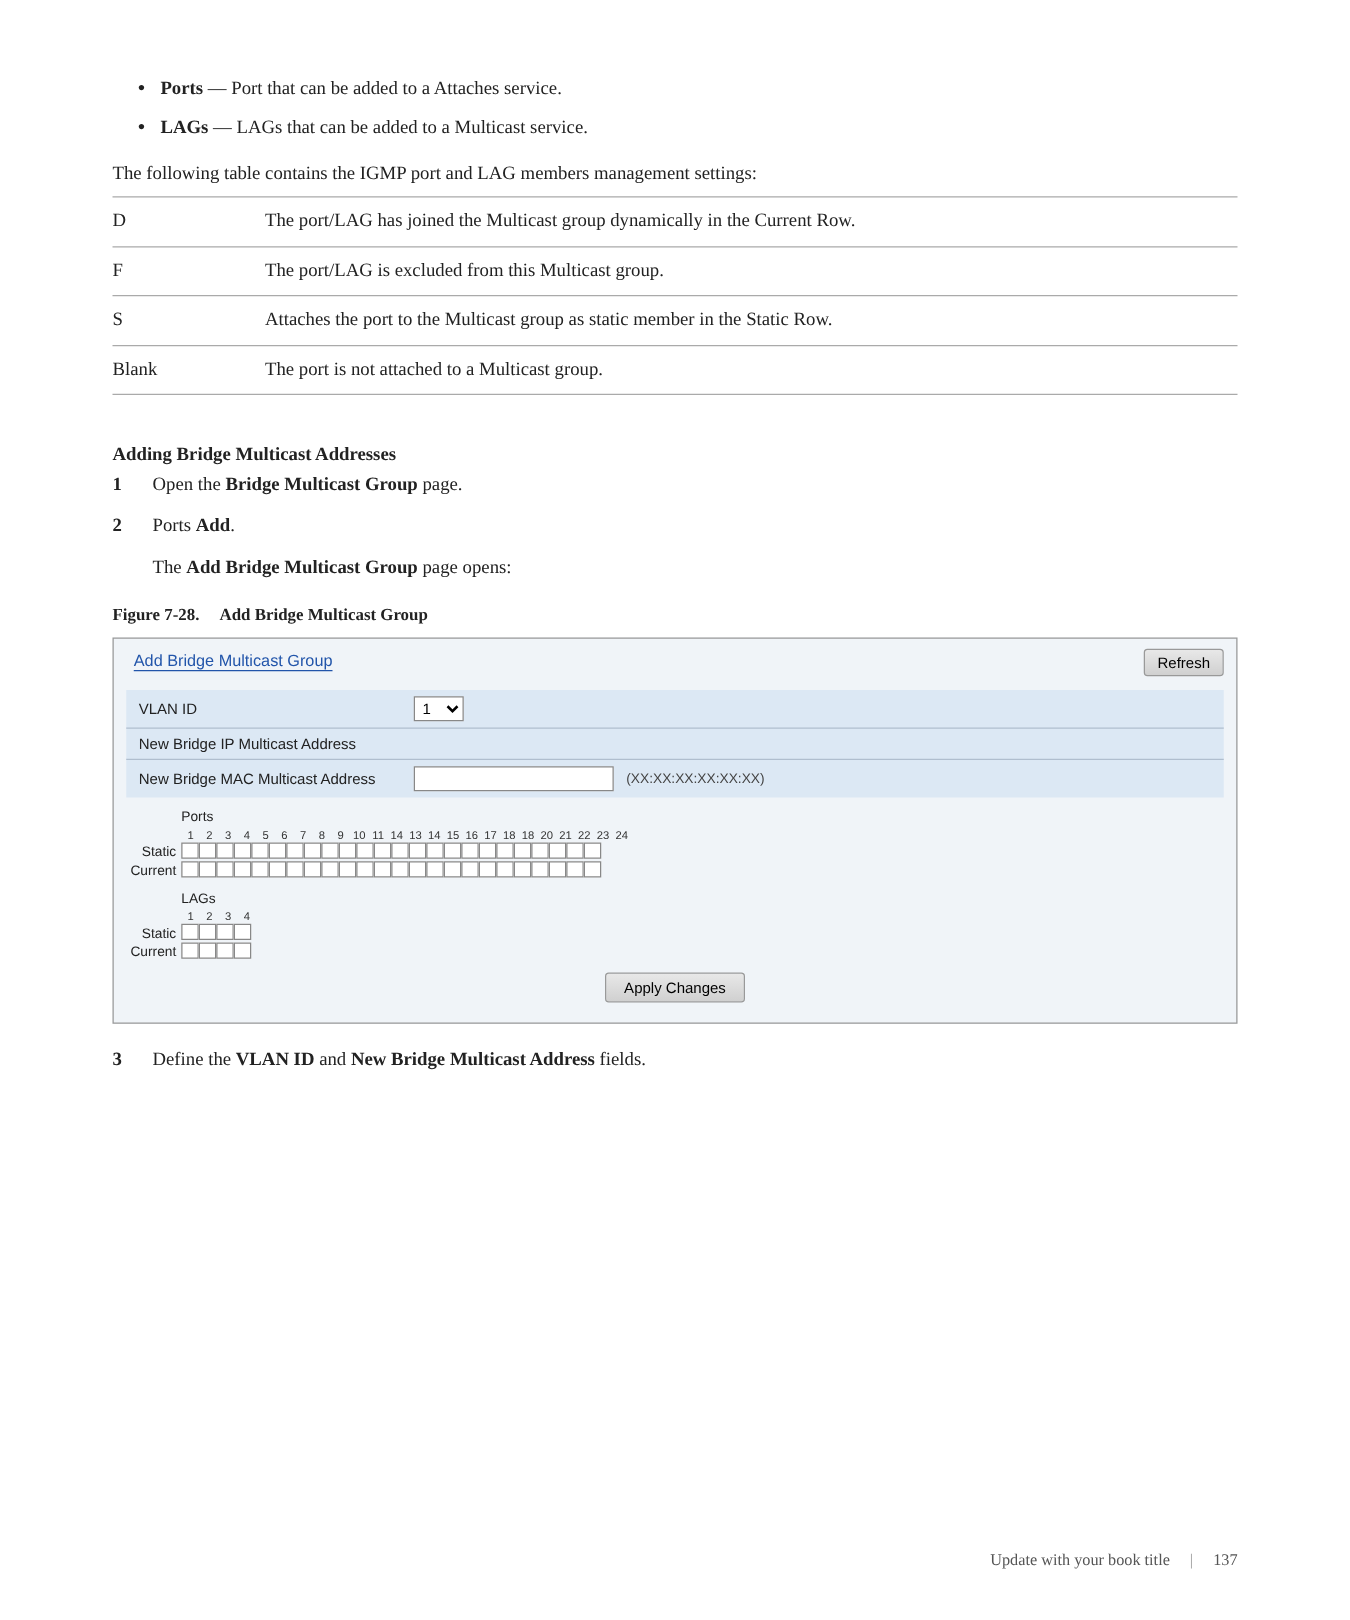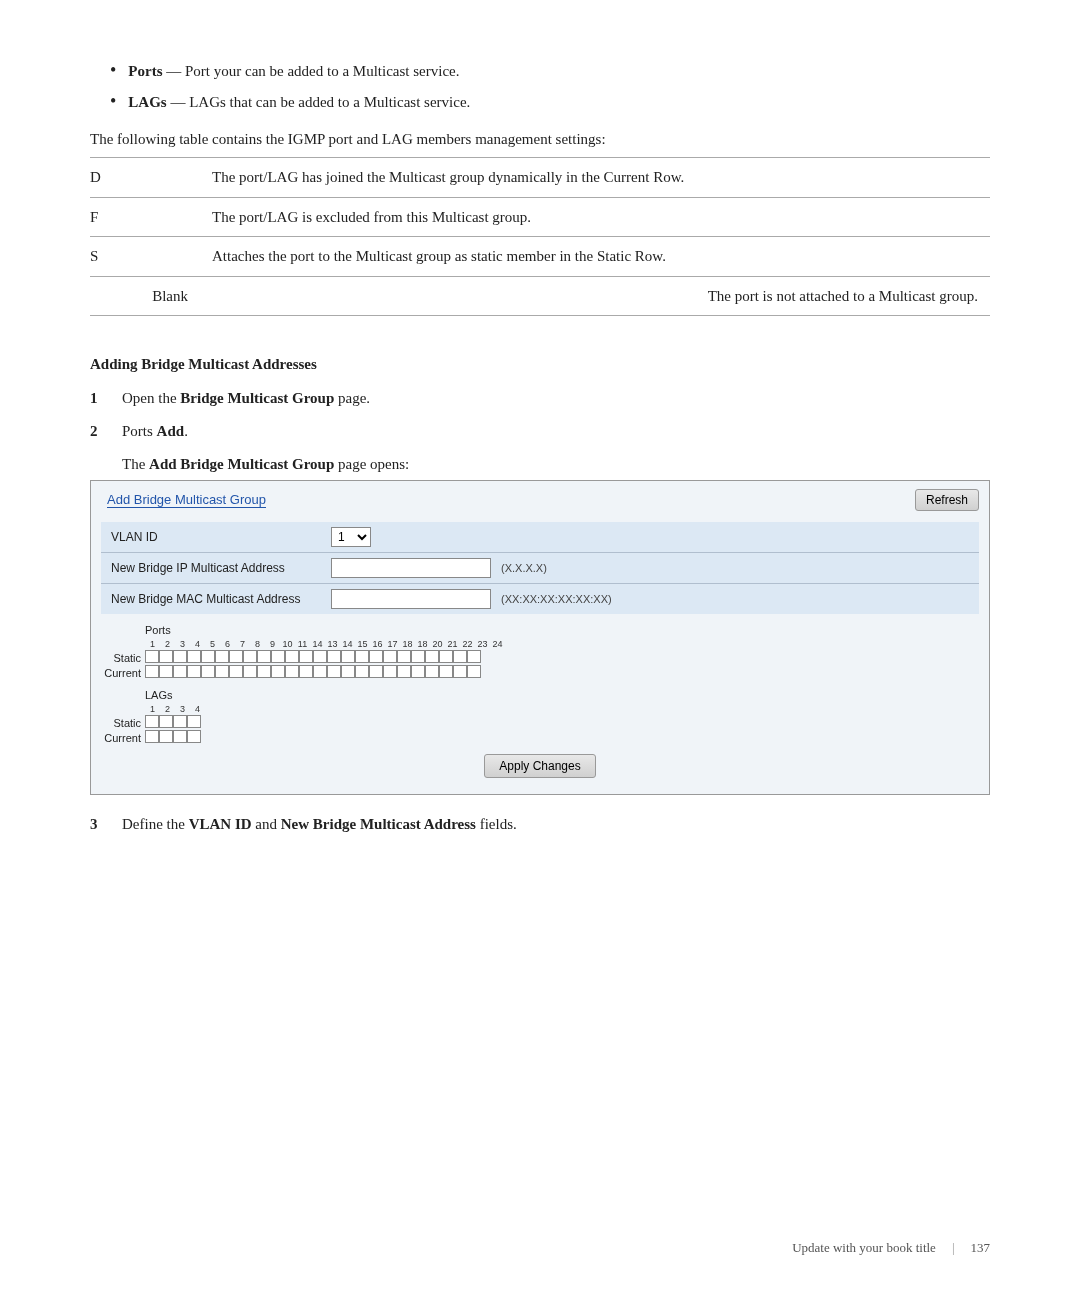--- a/index.html
+++ b/index.html
@@ -53,33 +53,32 @@
       margin-bottom: 40px;
     }
     .definition-table td {
       padding: 8px 12px;
       vertical-align: top;
       line-height: 1.5;
       border-top: 1px solid #aaa;
     }
     .definition-table tr:last-child td {
       border-bottom: 1px solid #aaa;
-      text-align: right;
     }
     .definition-table td:first-child {
       width: 110px;
       font-weight: normal;
       padding-left: 0;
     }
 
     
     .section-heading {
       font-weight: bold;
       font-size: 15px;
-      margin-bottom: 14px;
+      margin-bottom: 4px;
       margin-top: 10px;
     }
 
     
     .numbered-item {
       display: flex;
       margin-bottom: 10px;
       align-items: flex-start;
     }
     .numbered-item .num {
@@ -282,21 +281,21 @@
 <body>
 
 <div class="page-content">
 
   <div class="bullet-list">
     <div class="bullet-item">
       <span class="bullet-dot">•</span>
       <span class="bullet-text">
         <span class="bold-term">Ports</span>
         <span> <span>—</span> </span>
-        <span>Port your can be added to a Multicast service.</span>
+        <span>Port that can be added to a Attaches service.</span>
       </span>
     </div>
     <div class="bullet-item">
       <span class="bullet-dot">•</span>
       <span class="bullet-text">
         <span class="bold-term">LAGs</span>
         <span> <span>—</span> </span>
         <span>LAGs that can be added to a Multicast service.</span>
       </span>
     </div>
@@ -343,20 +342,21 @@
     <span class="num">2</span>
     <span class="num-content">
       <span>Ports </span><span class="bold-term">Add</span><span>.</span>
     </span>
   </div>
 
   <p style="margin-left: 32px; margin-bottom: 4px; line-height:1.6;">
     <span>The </span><span class="bold-term">Add Bridge Multicast Group</span><span> page opens:</span>
   </p>
 
+  <p class="figure-label">Figure 7-28.  Add Bridge Multicast Group</p>
 
   <div class="ui-box">
 
     <div class="ui-title-bar">
       <a class="ui-title-link" href="#">Add Bridge Multicast Group</a>
     </div>
 
     <button class="ui-refresh-btn">Refresh</button>
 
     <div class="ui-form-area">
@@ -365,24 +365,20 @@
         <span class="ui-form-label">VLAN ID</span>
         <div class="ui-form-input-area">
           <select class="ui-select-box">
             <option>1</option>
           </select>
         </div>
       </div>
 
       <div class="ui-form-row">
         <span class="ui-form-label">New Bridge IP Multicast Address</span>
-        <div class="ui-form-input-area">
-          <input class="ui-text-input" type="text" value="" style="">
-          <span class="ui-hint">(X.X.X.X)</span>
-        </div>
       </div>
 
       <div class="ui-form-row">
         <span class="ui-form-label">New Bridge MAC Multicast Address</span>
         <div class="ui-form-input-area">
           <input class="ui-text-input" type="text" value="" style="">
           <span class="ui-hint">(XX:XX:XX:XX:XX:XX)</span>
         </div>
       </div>
 

